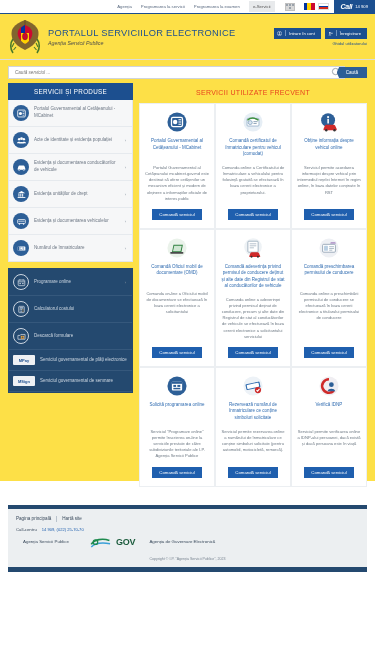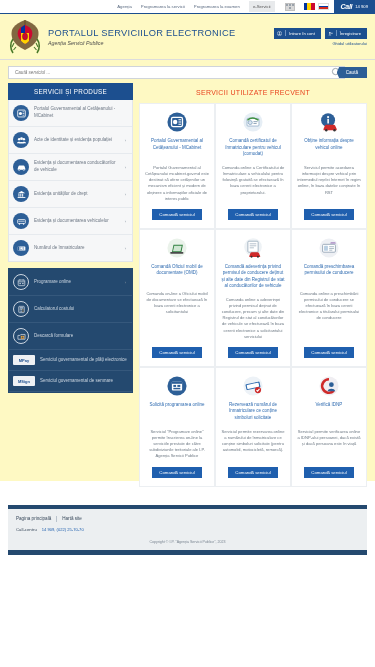--- a/index.html
+++ b/index.html
@@ -4,21 +4,21 @@
 <style>
   *{box-sizing:border-box;margin:0;padding:0;}
   html,body{width:375px;height:667px;}
   body{
     font-family:"Liberation Sans", sans-serif;
     background:#ffffff;
     color:#333;
     font-size:5px;
     overflow:hidden;
   }
-  .page{width:375px;height:481px;position:relative;background:#fef9c3;}
+  .page{width:375px;height:481px;position:relative;background:#fde047;}
 
   
   .topbar{height:14px;display:flex;align-items:stretch;justify-content:flex-end;
           border-bottom:1px solid #1c4f8f;background:#fff;}
   .topnav{display:flex;align-items:center;gap:9px;padding-right:6px;}
   .topnav a{color:#5a6a80;font-size:4.3px;text-decoration:none;white-space:nowrap;}
   .topnav a.active{background:#e8eaec;color:#555;padding:3px 4px;}
   .tb-grid{width:10px;height:8px;background:#d8d8d8;border:1px solid #c0c0c0;
            display:flex;flex-wrap:wrap;align-content:center;justify-content:center;gap:1px;}
   .tb-grid i{width:2px;height:2px;background:#9aa2ab;display:block;}
@@ -460,17 +460,29 @@
   <div class="footer">
     <div class="f-links">
       <a href="#" style="color:#3a4a5c;text-decoration:none;">Pagina principală</a>
       <span class="divider"></span>
       <a href="#" style="color:#3a4a5c;text-decoration:none;">Hartă site</a>
     </div>
     <div class="f-call">
       <span>Call-centru</span>
       <span class="num">14 909, (022) 25-70-70</span>
     </div>
+    <div class="f-mid">
+      <div class="f-asp">Agenția Servicii Publice</div>
+      <div class="f-gov">
+        <svg width="22" height="13" viewBox="0 0 34 20">
+          <path d="M2 13 C6 5 20 3 30 7" fill="none" stroke="#1d8a4e" stroke-width="2.6"></path>
+          <path d="M2 17 C8 11 20 10 31 12" fill="none" stroke="#3aa0d8" stroke-width="2.2"></path>
+          <circle cx="8.5" cy="9.5" r="3.4" fill="none" stroke="#1d8a4e" stroke-width="2"></circle>
+        </svg>
+        <span class="gword">GOV</span>
+      </div>
+      <div class="f-age">Agenția de Guvernare Electronică</div>
+    </div>
     <div class="f-copy">Copyright © I.P. "Agenția Servicii Publice", 2023</div>
   </div>
   <div class="footer-bot"></div>
 
 </div>
 
 </body></html>

